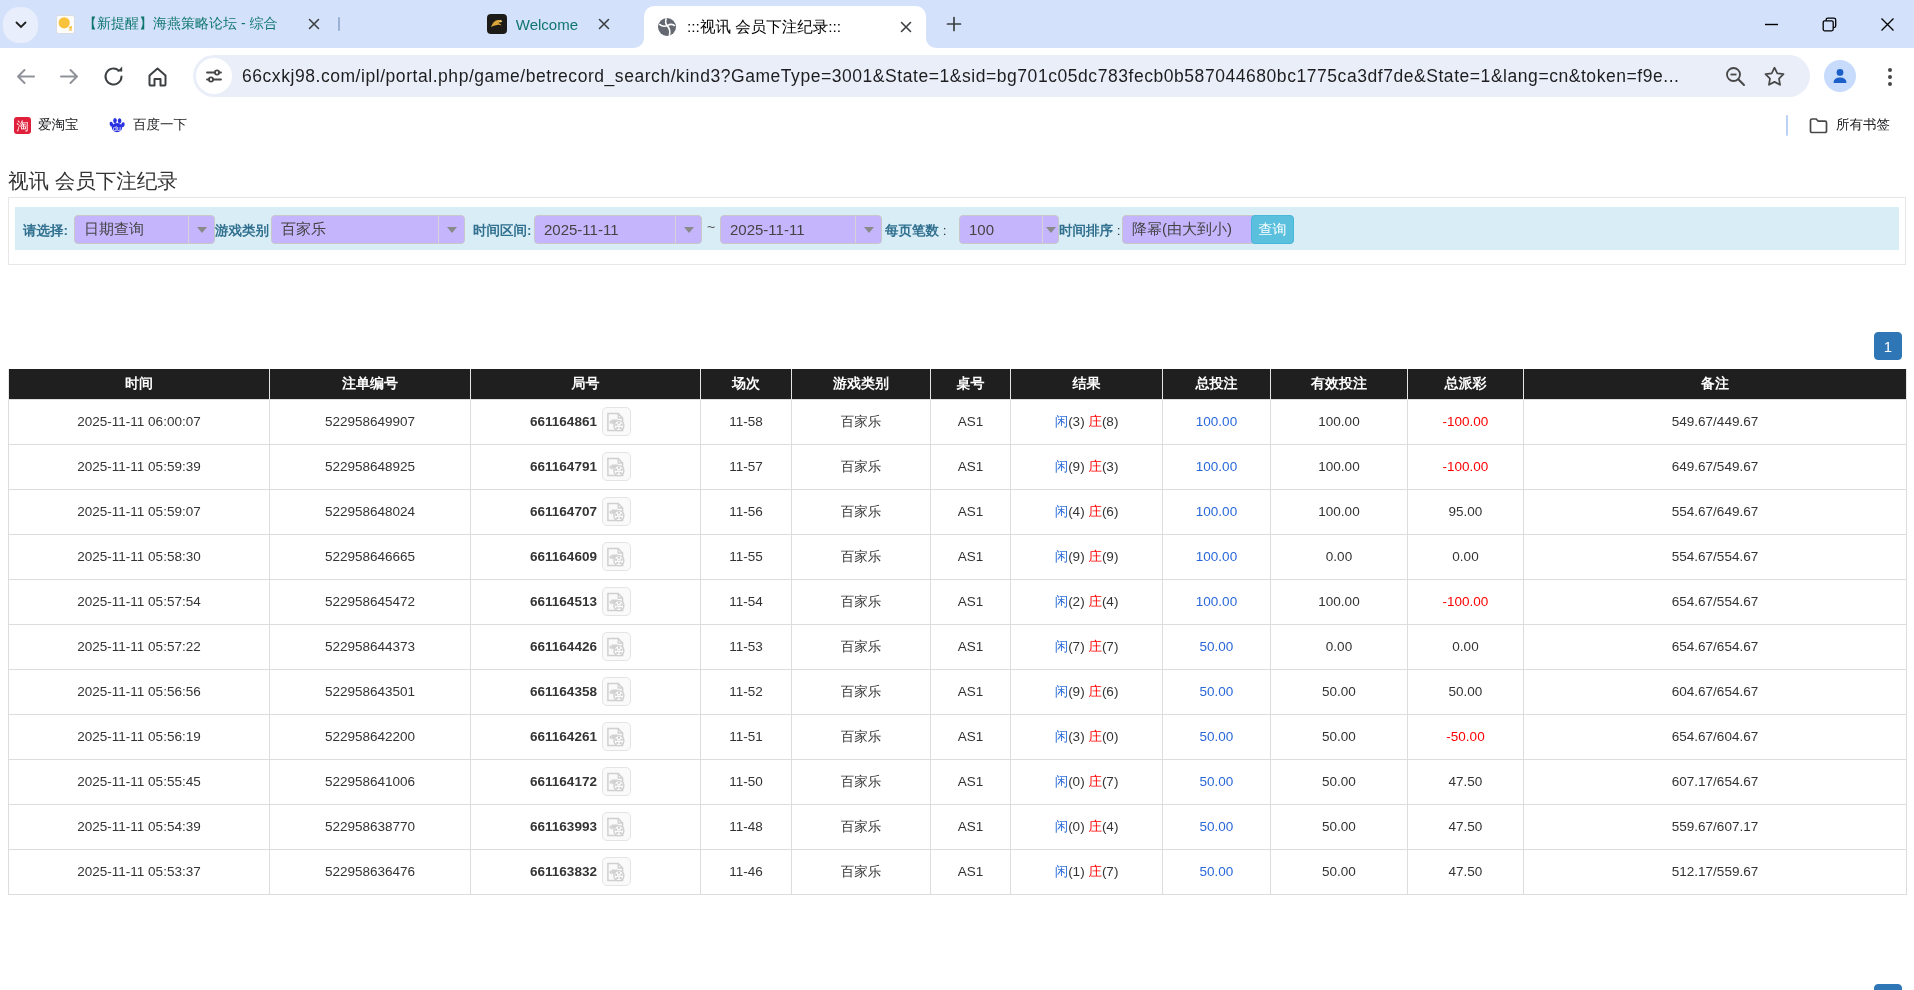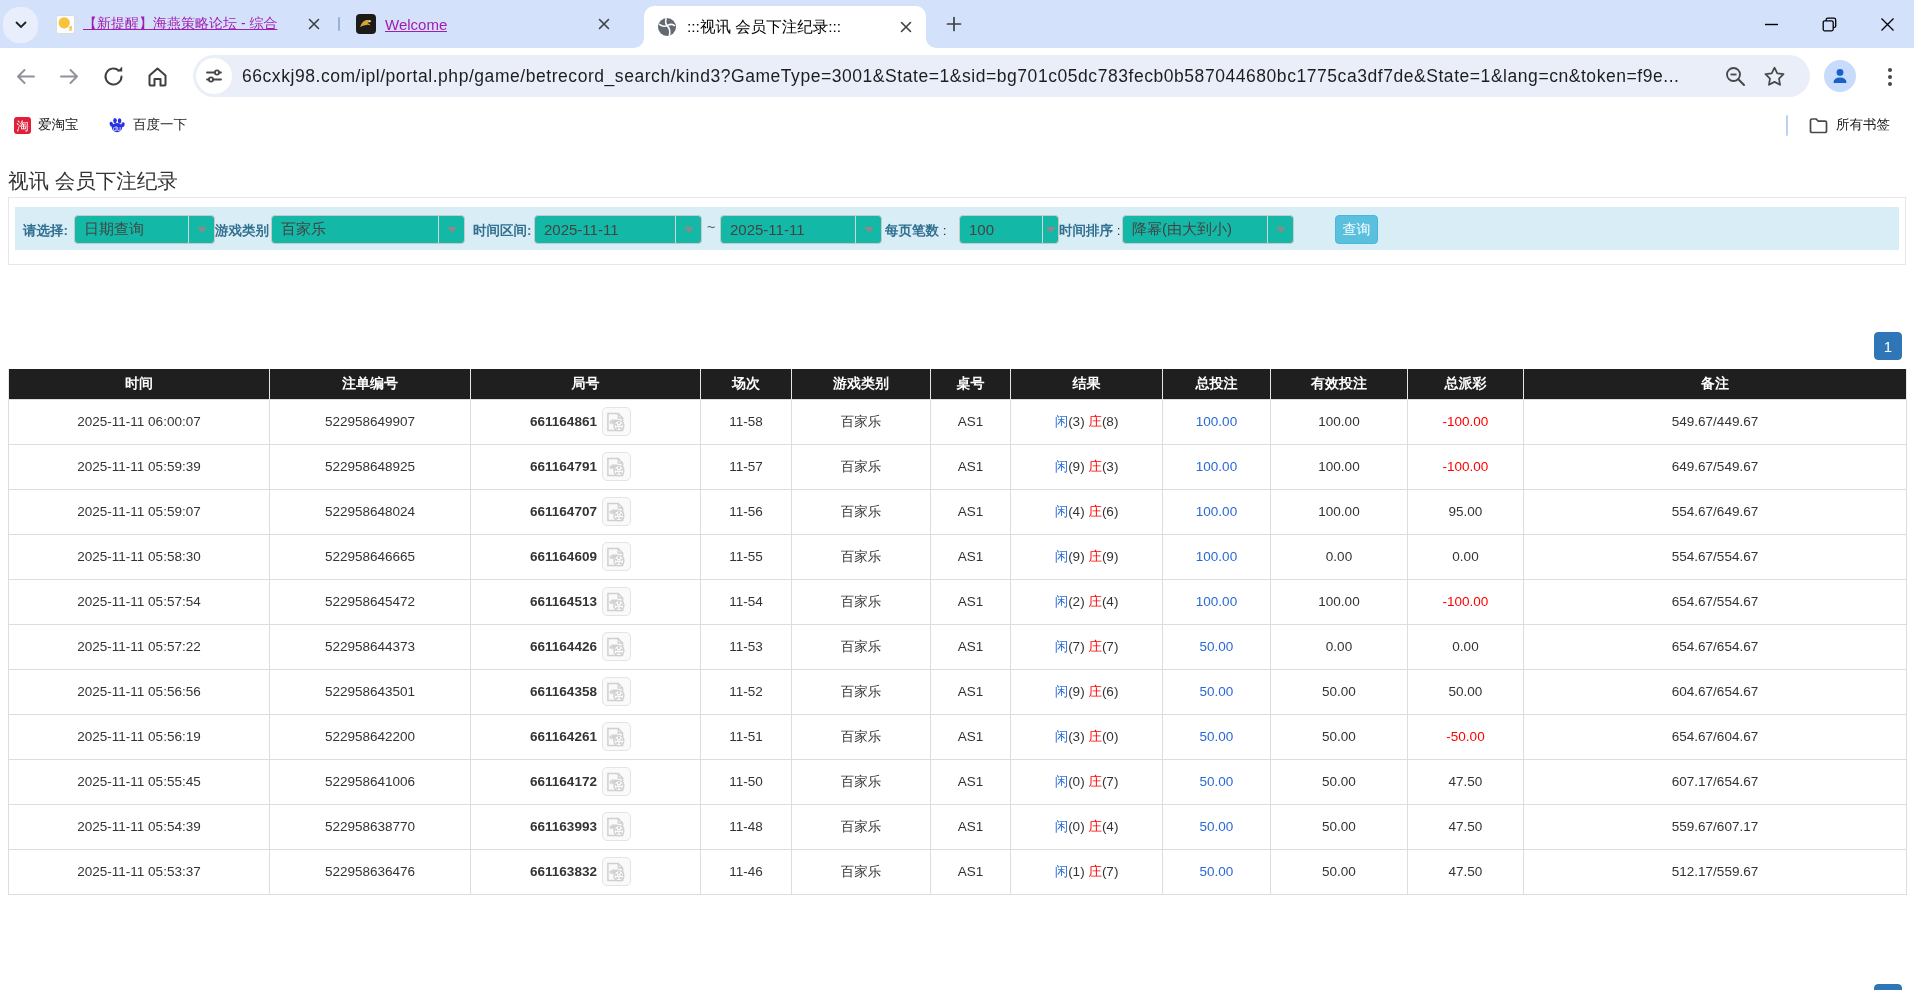--- a/index.html
+++ b/index.html
@@ -2,21 +2,21 @@
 <html><head>
 <meta charset="utf-8">
 <style>
 * { margin:0; padding:0; box-sizing:border-box; }
 html,body { width:1914px; height:990px; overflow:hidden; background:#fff;
   font-family:"Liberation Sans", sans-serif; }
 
 .tabstrip { position:absolute; left:0; top:0; width:1914px; height:48px; background:#d3e1fb; }
 .chevpill { position:absolute; left:3px; top:7px; width:35px; height:36px; border-radius:16px; background:#e8eefc; display:flex; align-items:center; justify-content:center; }
 .tab { position:absolute; top:0; height:48px; display:flex; align-items:center; }
-.tab .title { font-size:13px; color:#a21caf; white-space:nowrap; overflow:hidden;text-decoration:underline; }
+.tab .title { font-size:13px; color:#0f766e; white-space:nowrap; overflow:hidden; }
 .tabx { margin-left:8px; flex:0 0 auto; }
 .activetab { position:absolute; left:644px; top:6px; width:282px; height:42px; background:#fff; border-radius:10px 10px 0 0; display:flex; align-items:center; }
 .flare { position:absolute; top:38px; width:10px; height:10px; background:#fff; }
 .flare::after { content:''; position:absolute; left:0; top:0; width:10px; height:10px; background:#d3e1fb; }
 .flare.l::after { border-bottom-right-radius:10px; }
 .flare.r::after { border-bottom-left-radius:10px; }
 .tabdiv { position:absolute; top:17px; width:2px; height:14px; background:#9ab0d4; border-radius:1px; }
 .wctl { position:absolute; top:0; height:48px; display:flex; align-items:center; justify-content:center; width:46px; }
 .toolbar { position:absolute; left:0; top:48px; width:1914px; height:57px; background:#fff; }
 .navic { position:absolute; top:16px; }
@@ -24,21 +24,21 @@
 .tunecirc { width:36px; height:36px; border-radius:50%; background:#fff; margin-left:3px; display:flex; align-items:center; justify-content:center; flex:0 0 auto; }
 .urltext { font-size:17.5px; letter-spacing:0.55px; color:#1d1d1f; margin-left:10px; white-space:nowrap; overflow:hidden; width:1480px; flex:0 0 auto; }
 .bookbar { position:absolute; left:0; top:105px; width:1914px; height:40px; background:#fff; }
 .bm { position:absolute; top:0; height:40px; display:flex; align-items:center; font-size:13.5px; color:#202124; }
 
 .page { position:absolute; left:0; top:145px; width:1914px; height:845px; background:#fff; }
 h1.pt { font-size:20.5px; color:#333; font-weight:normal; position:absolute; left:8px; top:22px; }
 .filterbox { position:absolute; left:8px; top:52px; width:1898px; height:68px; border:1px solid #e7e7e7; background:#fff; }
 .filterbar { position:absolute; left:6px; top:9px; width:1884px; height:43px; background:#d9edf7; font-size:14px; }
 .flabel { position:absolute; top:15px; color:#31708f; font-weight:bold; white-space:nowrap; font-size:13.5px; }
-.combo { position:absolute; top:8px; display:inline-flex; height:29px; background:#14b8a6; border:1px solid #c8c8c8; border-radius:4px; align-items:stretch; }
+.combo { position:absolute; top:8px; display:inline-flex; height:29px; background:#c4b5fd; border:1px solid #c8c8c8; border-radius:4px; align-items:stretch; }
 .combo .txt { display:flex; align-items:center; padding-left:9px; font-size:15px; color:#444; white-space:nowrap; }
 .combo .arr { border-left:1px solid #d5d5d5; display:flex; align-items:center; justify-content:center; width:26px; }
 .caret { width:0; height:0; border-left:5px solid transparent; border-right:5px solid transparent; border-top:6px solid #8a8a8a; }
 .qbtn { position:absolute; top:8px; height:29px; width:43px; justify-content:center; padding:0; background:#5bc0de; border:1px solid #46b8da; border-radius:4px; color:#fff; font-size:14px; display:flex; align-items:center; }
 .alertbar { position:absolute; left:8px; top:121px; width:1896px; height:42px; background:#dff0d8; border:1px solid #d6e9c6; border-radius:4px; }
 .alertbar .l { position:absolute; left:12px; top:13px; font-size:13.5px; color:#3c763d; }
 .alertbar .r { position:absolute; right:16px; top:14px; font-size:13px; color:#f23; }
 .pgtop { position:absolute; right:12px; top:187px; width:28px; height:28px; background:#2e76b5; border:1px solid #2e76b5; border-radius:4px; color:#fff; font-size:15px; display:flex; align-items:center; justify-content:center; }
 .pgbot { position:absolute; right:12px; top:839px; width:28px; height:28px; background:#2e76b5; border:1px solid #2e76b5; border-radius:4px; color:#fff; font-size:15px; display:flex; align-items:center; justify-content:center; }
 table.bt { position:absolute; left:8px; top:224px; width:1898px; border-collapse:collapse; table-layout:fixed; }
@@ -87,21 +87,21 @@
     </svg>
   <span class="title" style="margin-left:8px; width:212px; font-size:14px;">【新提醒】海燕策略论坛 - 综合</span>
 </div>
 <div class="tab" style="left:300px; width:36px;">
     <svg class="tabx" width="12" height="12" viewBox="0 0 12 12">
       <path d="M1.5 1.5 L10.5 10.5 M10.5 1.5 L1.5 10.5" stroke="#3c4043" stroke-width="1.6" stroke-linecap="round"></path>
     </svg>
   </div>
 <div class="tabdiv" style="left:338px;"></div>
 
-<div class="tab" style="left:356px; width:240px;">
+<div class="tab" style="left:338px; width:240px;justify-content:flex-end;">
   <svg width="20" height="20" viewBox="0 0 20 20" style="flex:0 0 auto">
       <rect width="20" height="20" rx="4" fill="#1c1b17"></rect>
       <path d="M4 13 q2 -6 6.5 -7 q3.5 -0.5 5 2 q-2.5 -0.5 -4 1 q2.5 0.5 3 2.5 q-2 -1 -4.5 -0.5 q-3 0.7 -6 2 z" fill="#d9a43a"></path>
       <circle cx="13.6" cy="7.2" r="1.1" fill="#f2cf7a"></circle>
     </svg>
   <span class="title" style="margin-left:9px; font-size:15px;">Welcome</span>
 </div>
 <div class="tab" style="left:598px; width:30px;">
     <svg width="12" height="12" viewBox="0 0 12 12">
       <path d="M1.5 1.5 L10.5 10.5 M10.5 1.5 L1.5 10.5" stroke="#3c4043" stroke-width="1.6" stroke-linecap="round"></path>
@@ -253,21 +253,21 @@
             <span class="caret"></span>
           </span>
         </span>
       <span class="flabel" style="left:1044px;">时间排序<span style="font-weight:normal;color:#333"> :</span></span>
       <span class="combo" style="left:1107px; width:172px;justify-content:space-between;">
           <span class="txt" style="flex:1">降幂(由大到小)</span>
           <span class="arr">
             <span class="caret"></span>
           </span>
         </span>
-      <span class="qbtn" style="left:1320px;">查询</span>
+      <span class="qbtn" style="left:1236px;">查询</span>
     </div>
   </div>
   <div class="pgtop">1</div>
   <table class="bt">
     <colgroup>
       <col style="width:261px">
         <col style="width:201px">
         <col style="width:230px">
         <col style="width:91px">
         <col style="width:139px">

